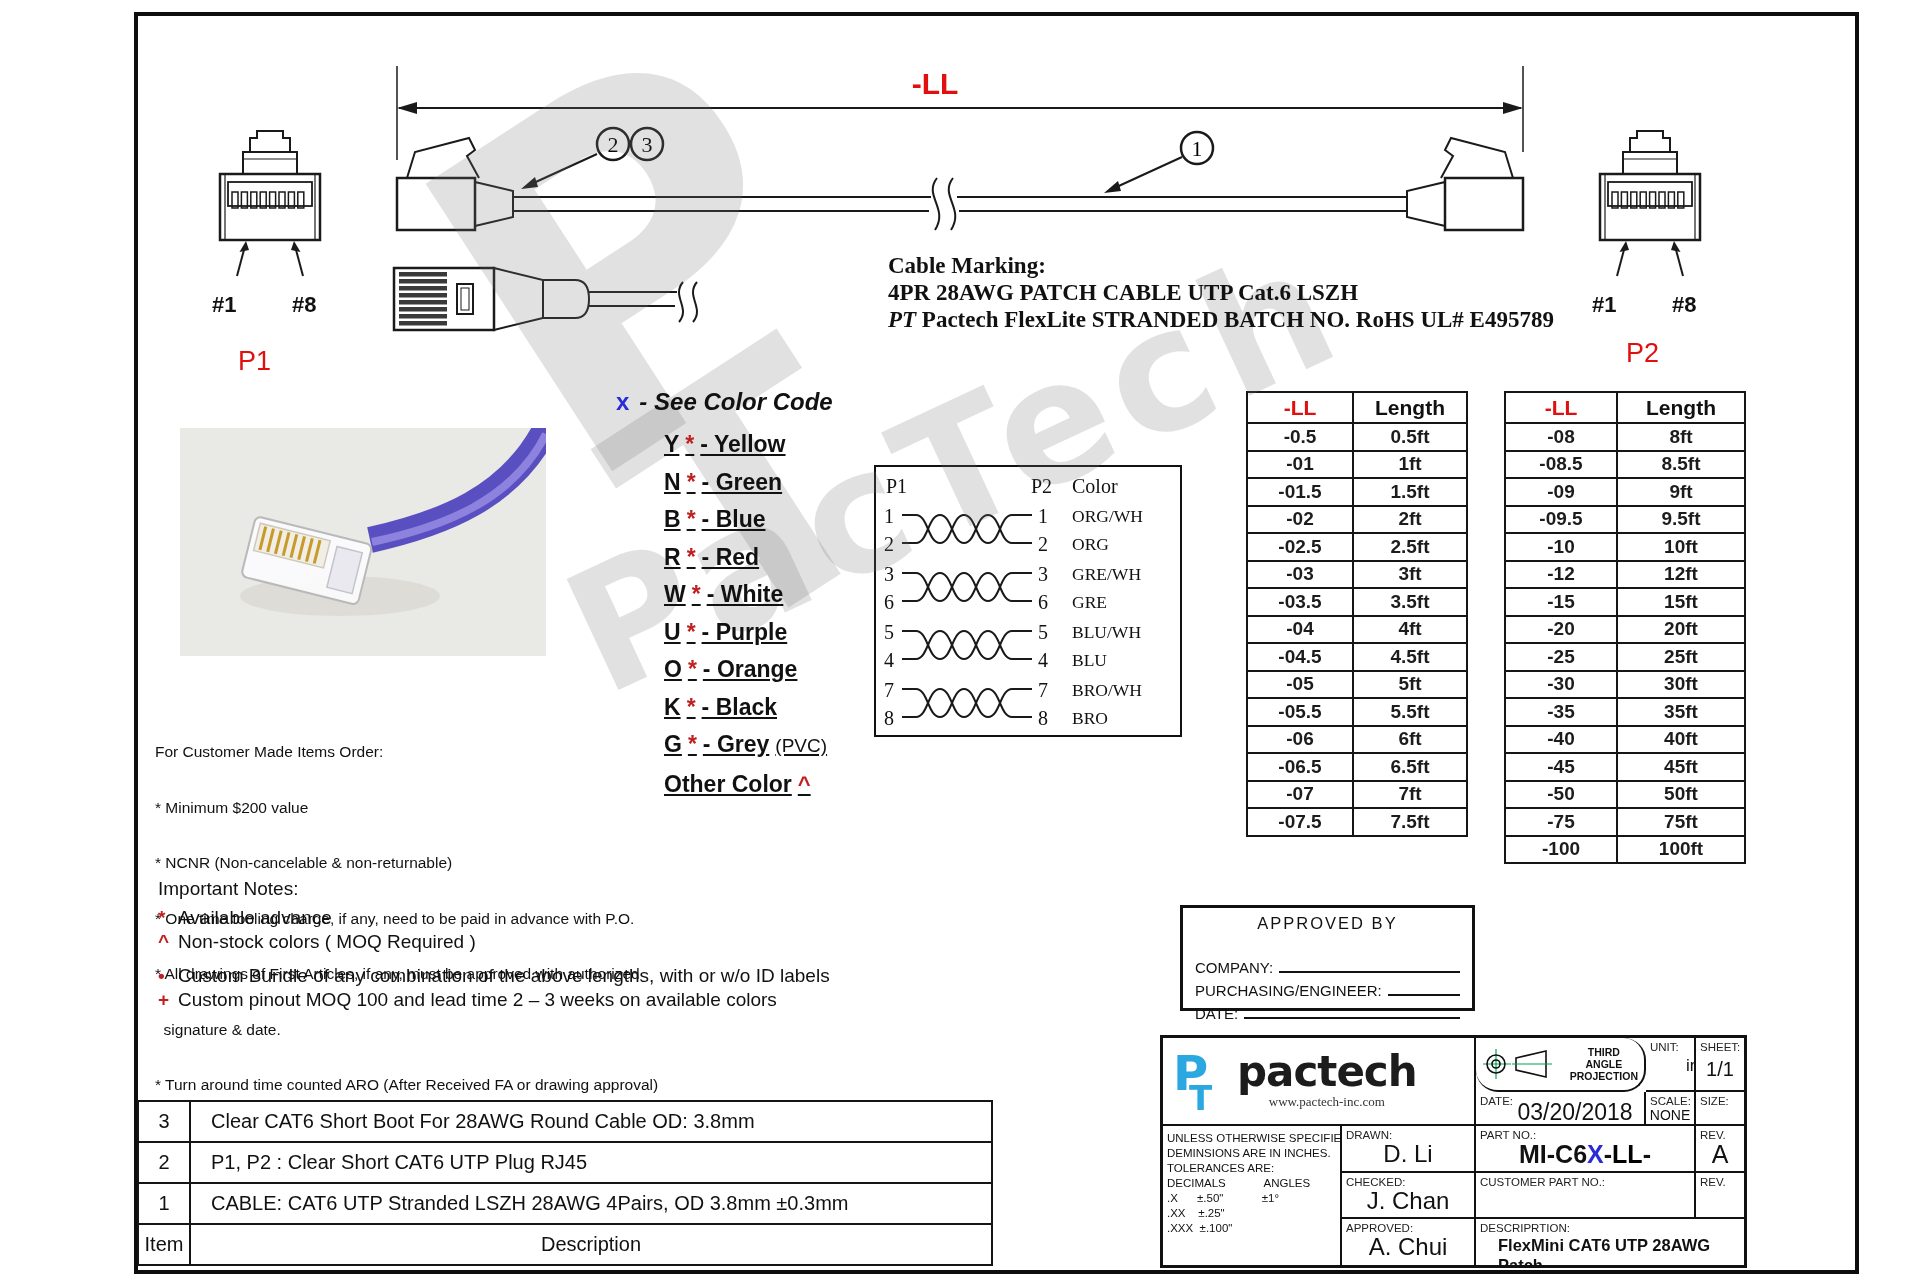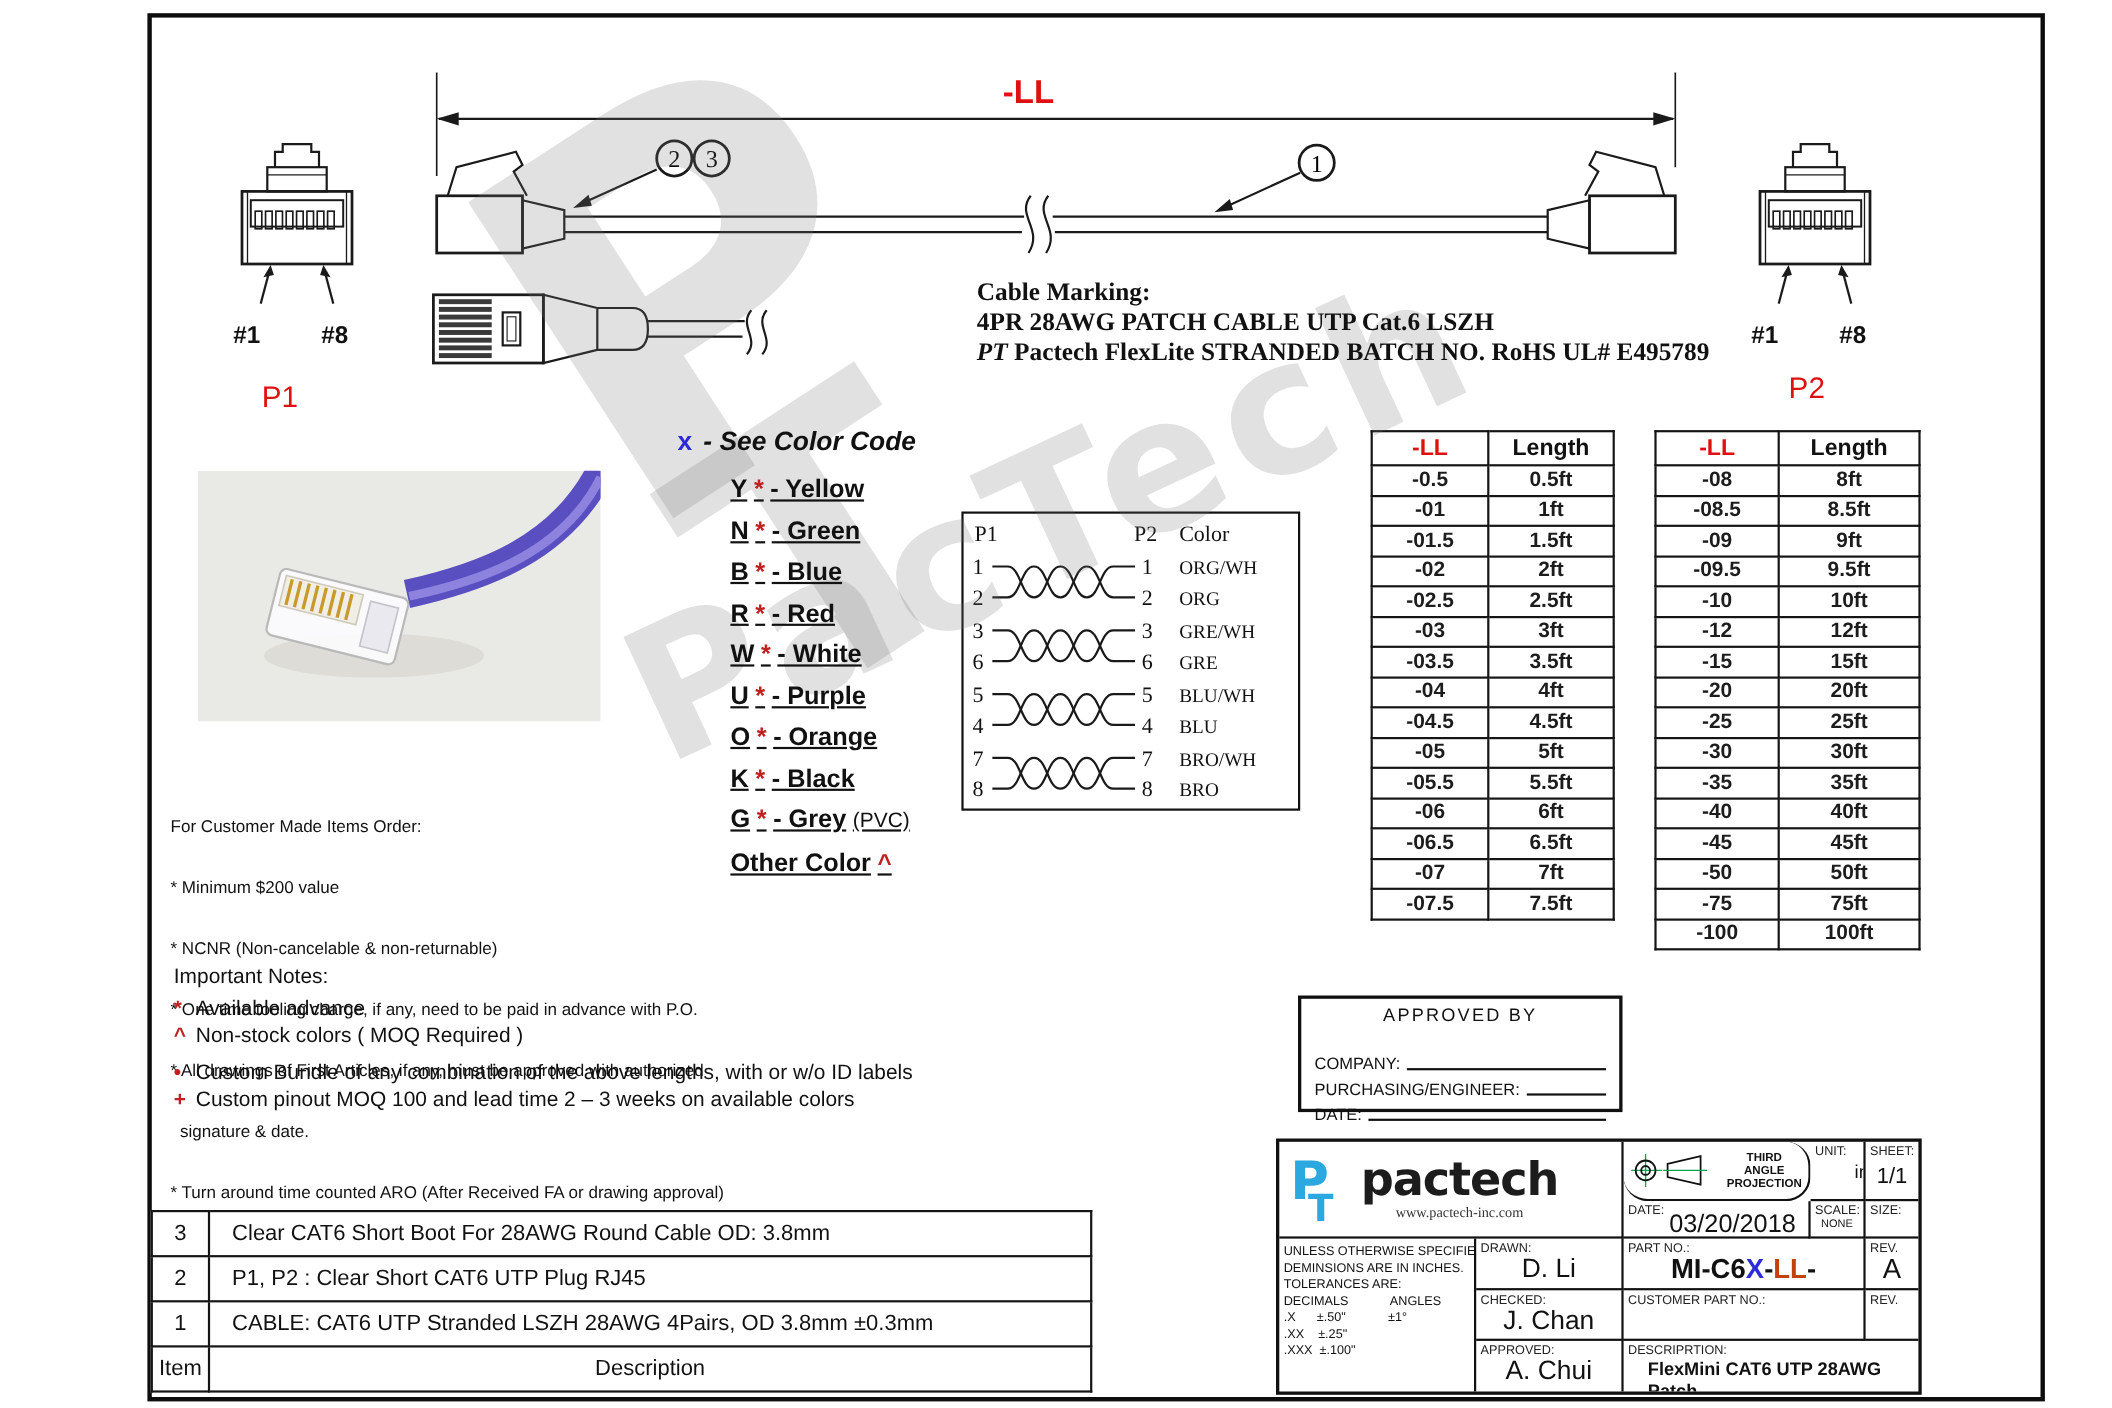--- a/index.html
+++ b/index.html
@@ -80,21 +80,21 @@
   #tblock .val{position:absolute;left:0;right:0;text-align:center;}
   #logo-cell{display:flex;align-items:center;padding-left:10px;gap:6px;}
   #logo-word{font-size:42px;font-weight:bold;letter-spacing:-1px;color:#1c1c1c;
       font-family:"DejaVu Sans",sans-serif;line-height:40px;}
   #logo-site{font-size:13px;font-family:"Liberation Serif",serif;color:#333;margin-top:2px;text-align:center;}
   #proj-cell{display:flex;align-items:center;justify-content:space-between;padding:0 6px;}
   #proj-text{font-size:10.5px;font-weight:bold;text-align:center;white-space:pre-line;line-height:12px;}
   #spec-cell{white-space:pre;font-size:11.5px;line-height:15px;padding:5px 4px;}
   .pn-seg{font-weight:600;}
   
-  .red{color:#c2410c;}
+  .red{color:#000000;}
   .blue{color:#2b2bd8;}
 </style>
 </head>
 <body>
 
 <div id="page">
 
   <div class="wm" style="left:460px;top:30px;font-size:470px;transform:rotate(-33deg);">P</div>
   <div class="wm" style="left:640px;top:330px;font-size:330px;transform:rotate(-33deg);">T</div>
   <div class="wm" style="left:580px;top:560px;font-size:168px;letter-spacing:10px;transform:rotate(-25deg);transform-origin:left center;">PacTech</div>
@@ -540,21 +540,21 @@
     <div class="nr" style="grid-area:1/5/2/6;">
       <span class="lbl">SHEET:</span>
       <div class="val" style="top:20px;font-size:20px;">1/1</div>
     </div>
     <div style="grid-area:2/3/3/4;">
       <span class="lbl">DATE:</span>
       <div class="val" style="top:7px;left:30px;font-size:23px;">03/20/2018</div>
     </div>
     <div style="grid-area:2/4/3/5;">
       <span class="lbl">SCALE:</span>
-      <div class="val" style="top:15px;font-size:10px;">NONE</div>
+      <div class="val" style="top:15px;font-size:14px;">NONE</div>
     </div>
     <div class="nr" style="grid-area:2/5/3/6;">
       <span class="lbl">SIZE:</span>
     </div>
     <div id="spec-cell" class="nb" style="grid-area:3/1/6/2;">UNLESS OTHERWISE SPECIFIED
 DEMINSIONS ARE IN INCHES.
 TOLERANCES ARE:
 DECIMALS            ANGLES
 .X      ±.50"            ±1°
 .XX    ±.25"

